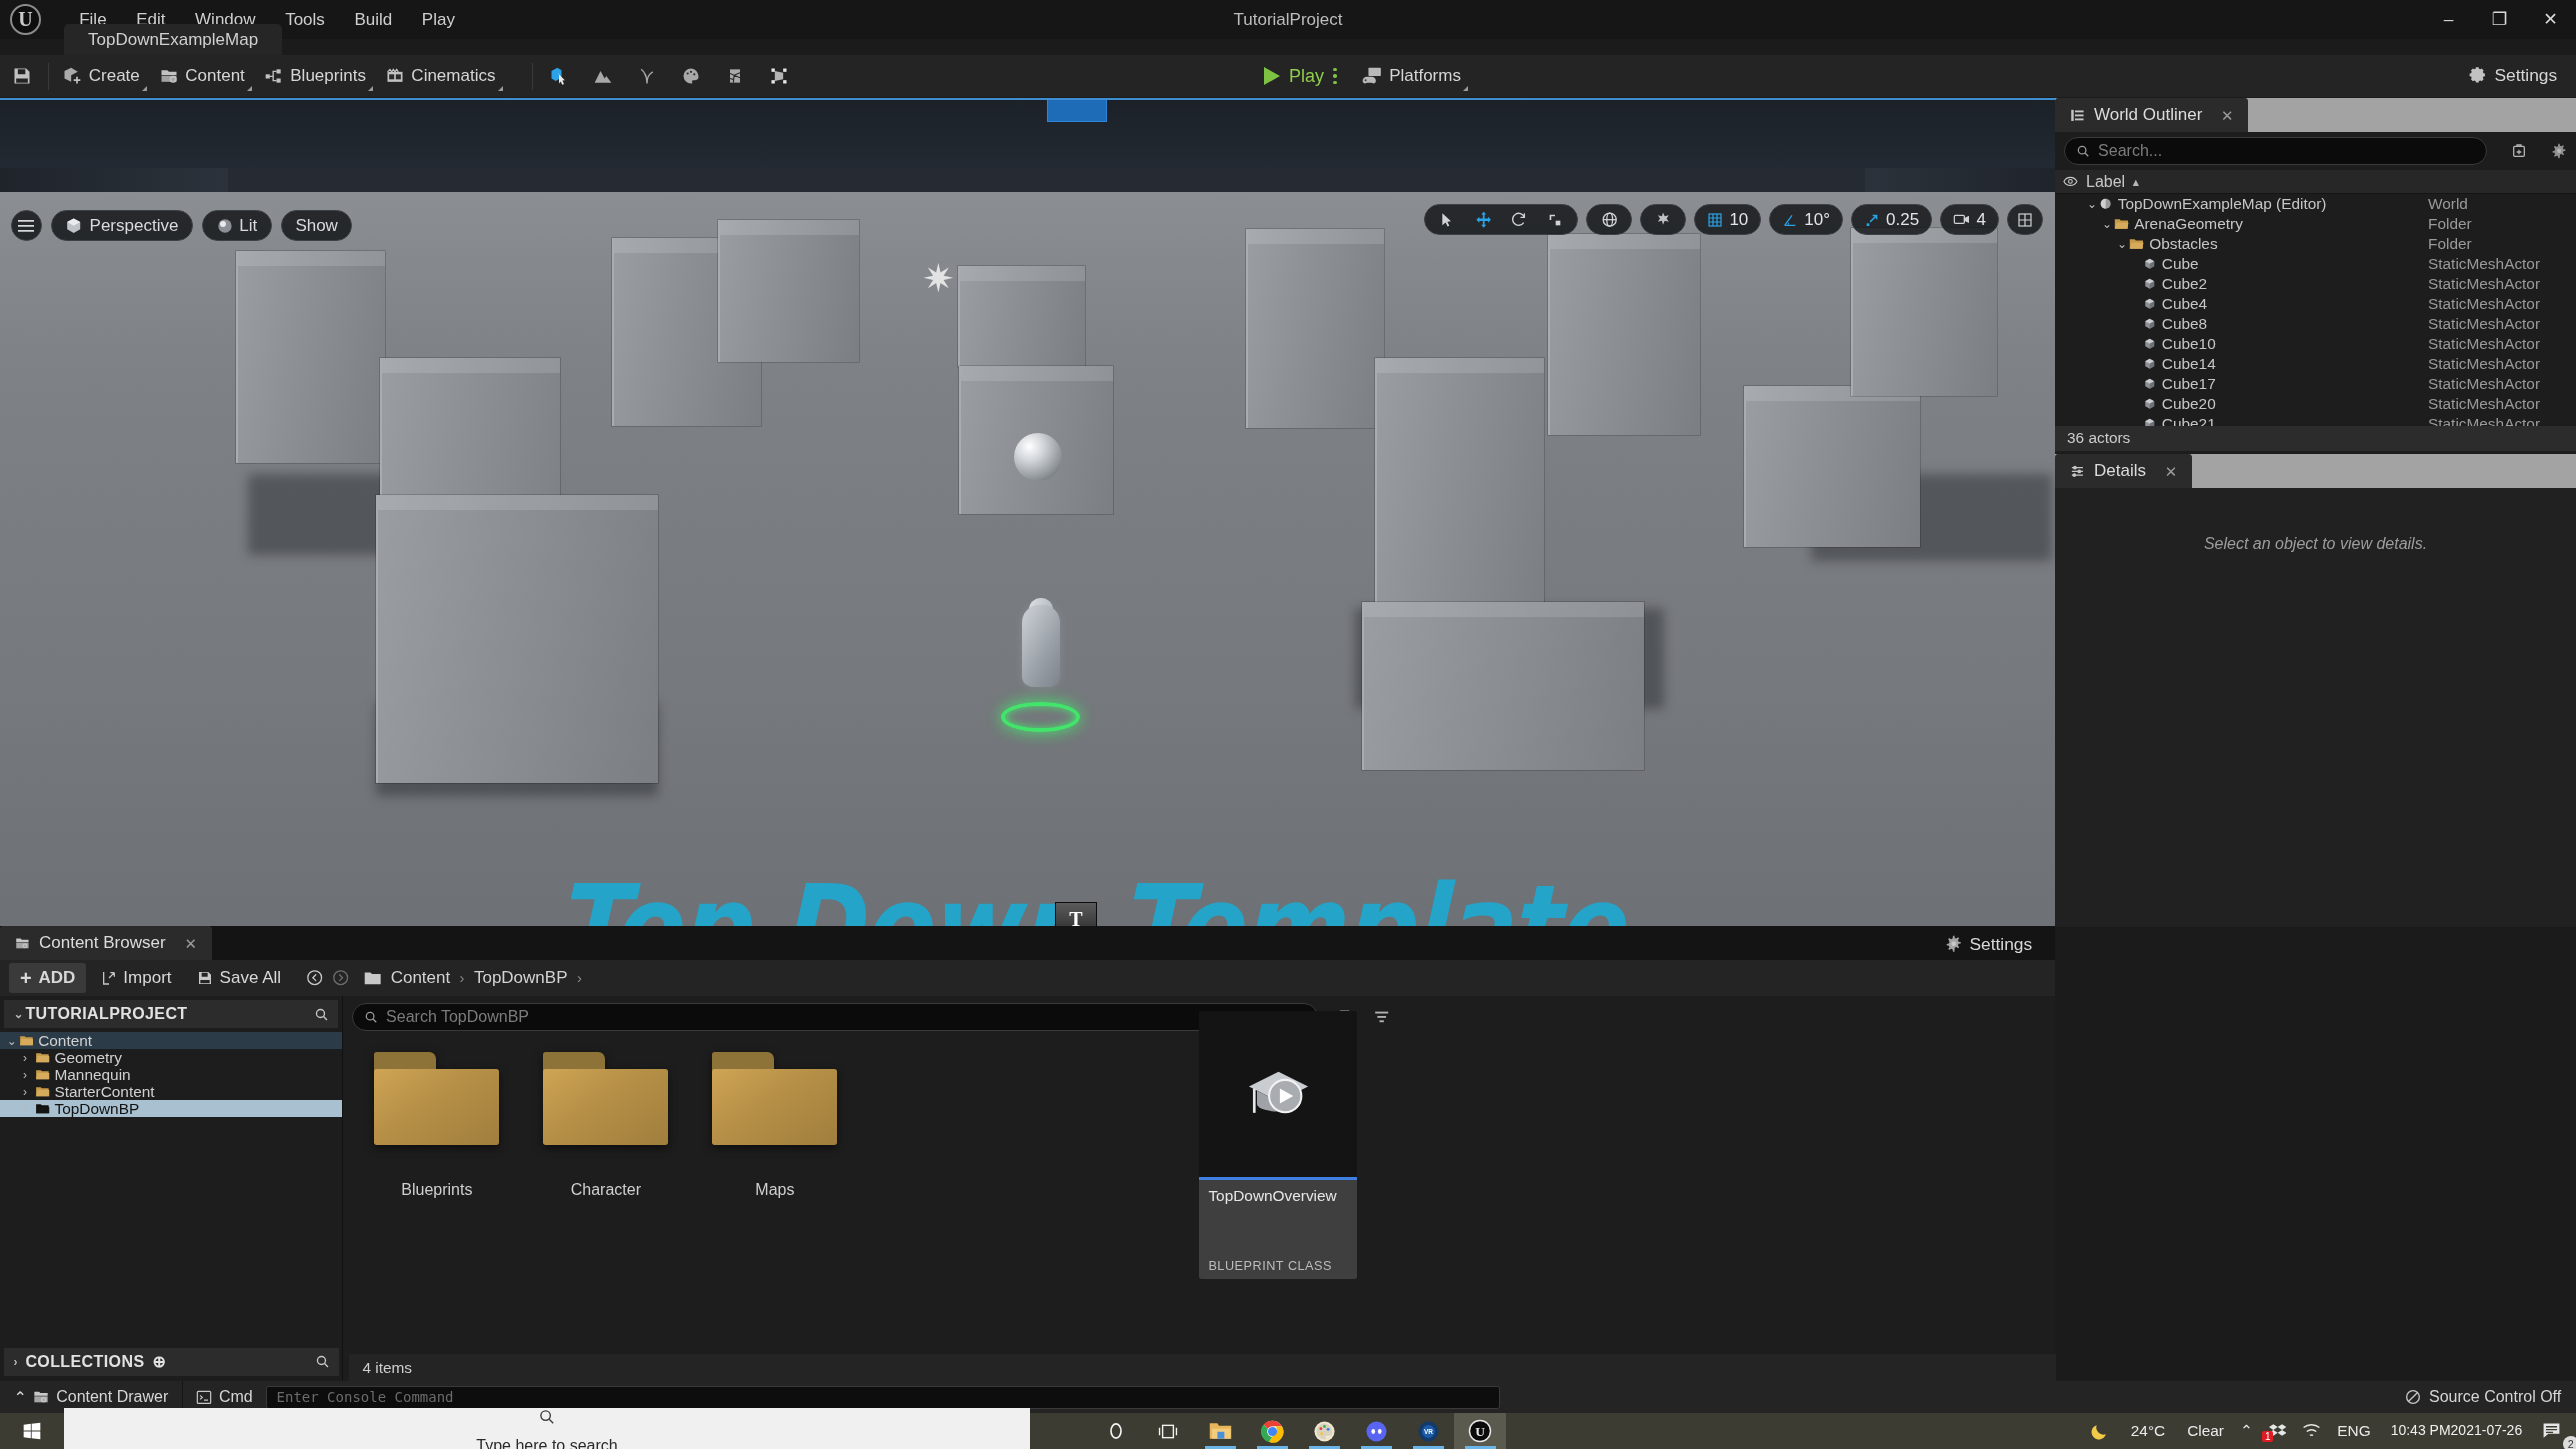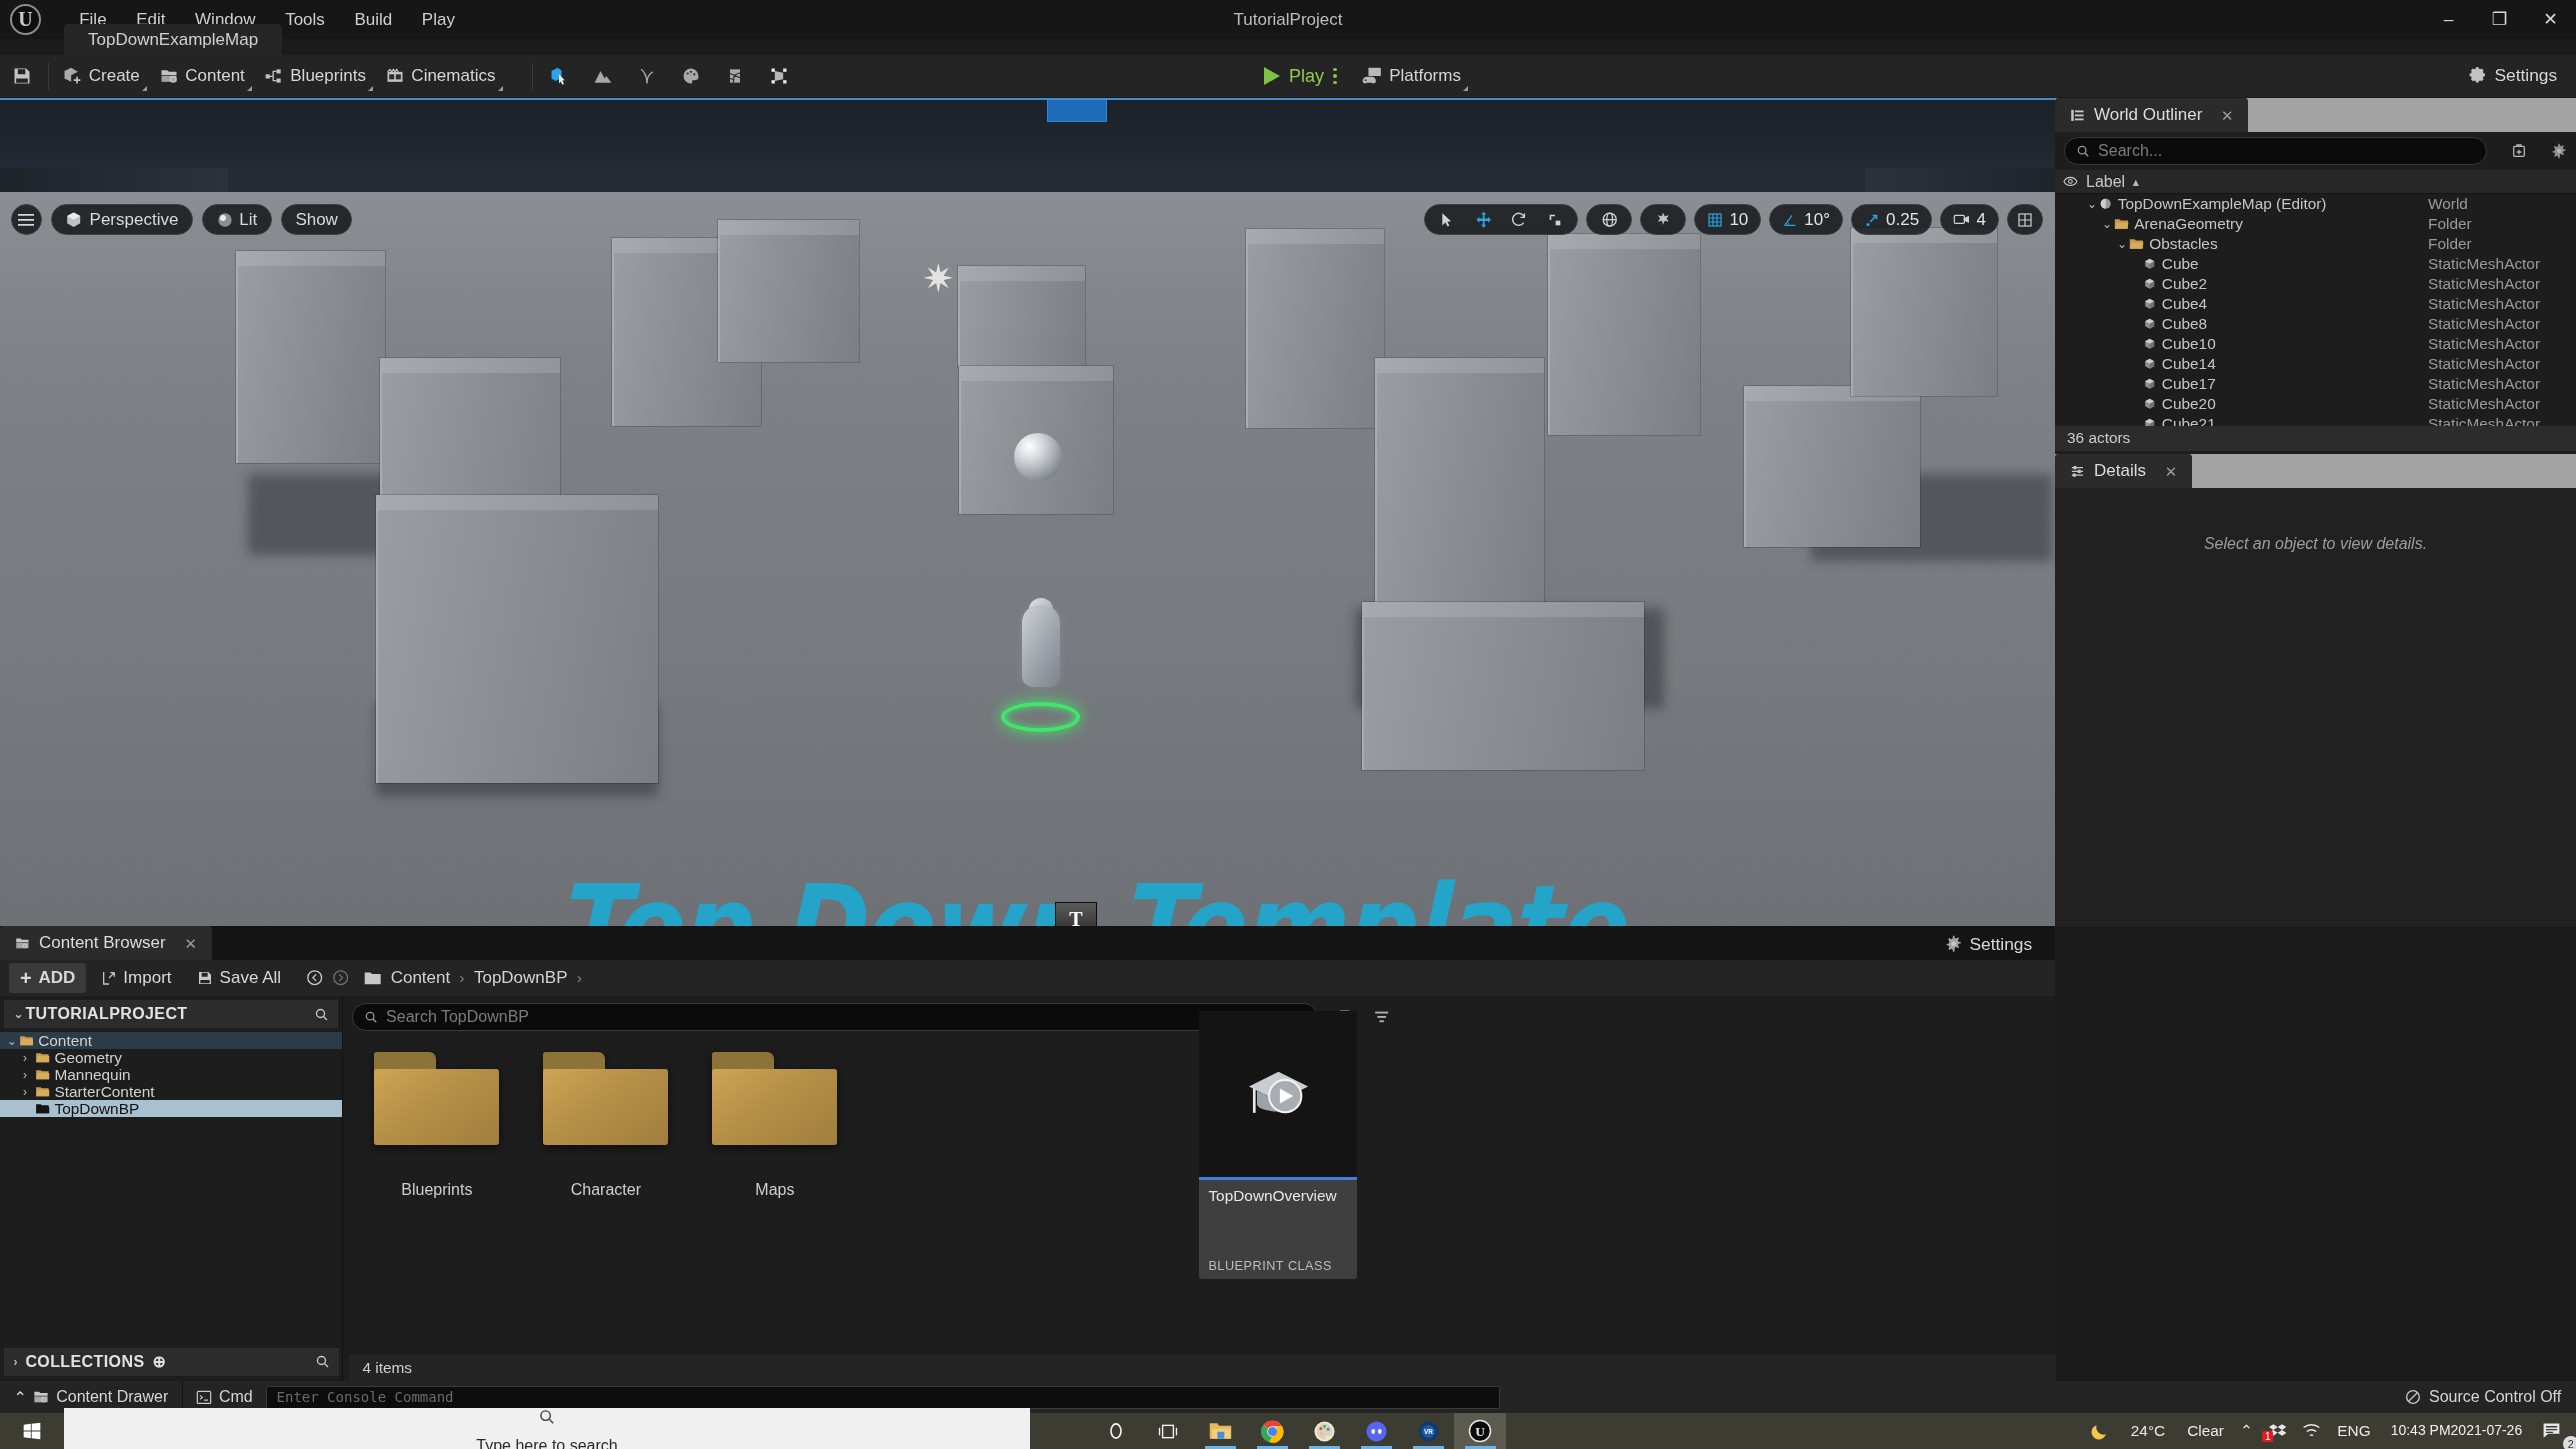--- a/index.html
+++ b/index.html
@@ -62,21 +62,21 @@
   #sphere { position:absolute; left:1014px; top:335px; width:48px; height:48px; border-radius:50%;
             background:radial-gradient(circle at 32% 28%, #ffffff 0%, #d2d6da 30%, #8d9296 70%, #53585d 100%); }
   #lightgiz { position:absolute; left:922px; top:161px; width:52px; height:74px; color:#e8e8e8; font-size:39px; line-height:39px; opacity:.95; }
   #bluebox { position:absolute; left:1047px; top:-8px; width:60px; height:32px; background:#1e6bb8; border:1.3px solid #2d86da; }
   #cursor-text { position:absolute; left:1055px; top:804px; width:42px; height:34px; background:linear-gradient(#5b5b5b,#2c2c2c);
                  border:1.3px solid #0c0c0c; display:flex; align-items:center; justify-content:center; color:#fff;
                  font-family:"Liberation Serif",serif; font-weight:700; font-size:20px; }
 
   
   .vp-pill { background:rgba(16,18,21,.82); border:0.7px solid #3c4148; border-radius:16px; display:flex; align-items:center; height:31px; }
-  #vp-left { position:absolute; left:10.7px; top:106px; display:flex; align-items:flex-end; gap:9.4px; z-index:30; }
+  #vp-left { position:absolute; left:10.7px; top:112px; display:flex; align-items:flex-end; gap:9.4px; z-index:30; }
   #vp-left .pbtn { padding:0 13.4px; height:31px; display:flex; align-items:center; gap:6.7px; color:#d8dade; font-size:17px; }
   #vp-right { position:absolute; right:12px; top:106px; display:flex; align-items:center; gap:8px; z-index:30; }
   #vp-right .grp { padding:0 4px; }
   #vp-right .tgl { width:36px; height:31px; display:flex; align-items:center; justify-content:center; color:#cfd3d8; }
   #vp-right .tgl.on { color:#2aa3e8; }
   #vp-right .val { display:flex; align-items:center; gap:6px; padding:0 12px; height:31px; color:#e2e4e8; font-size:17px; }
   #vp-right .val .bi { color:#2aa3e8; }
 
   
   #rightcol { position:absolute; left:2055px; top:98px; width:521px; height:828px; background:#1d1d1d; }

